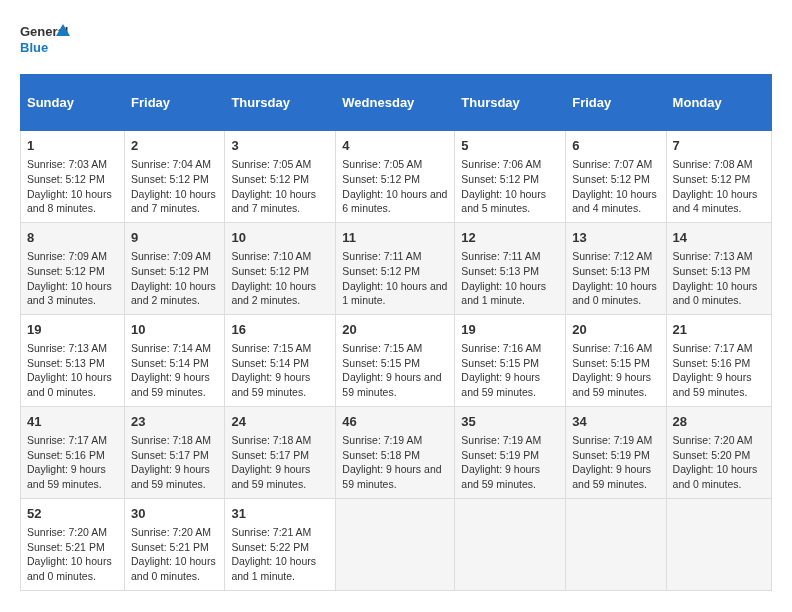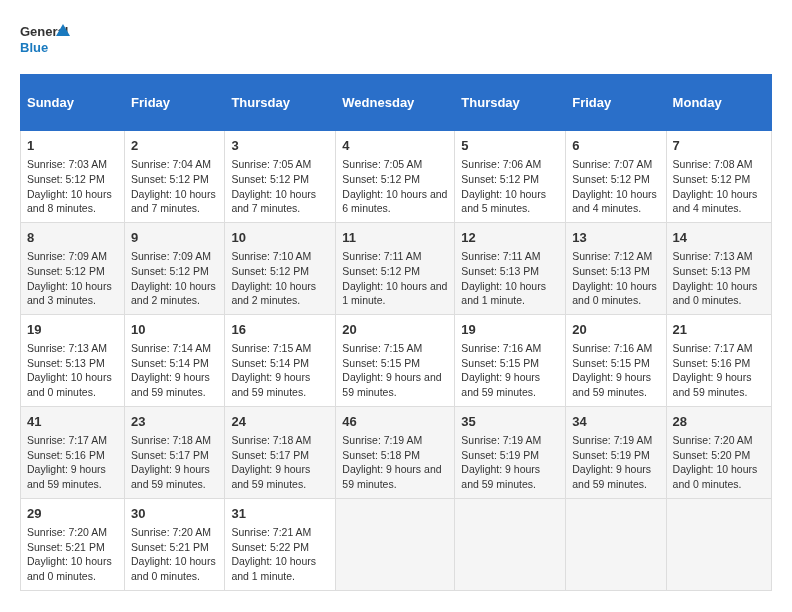--- a/index.html
+++ b/index.html
@@ -136,21 +136,21 @@
       <tr>
         <td><span class="day-num">41</span>Sunrise: 7:17 AM<br>Sunset: 5:16 PM<br>Daylight: 9 hours and 59 minutes.</td>
         <td><span class="day-num">23</span>Sunrise: 7:18 AM<br>Sunset: 5:17 PM<br>Daylight: 9 hours and 59 minutes.</td>
         <td><span class="day-num">24</span>Sunrise: 7:18 AM<br>Sunset: 5:17 PM<br>Daylight: 9 hours and 59 minutes.</td>
         <td><span class="day-num">46</span>Sunrise: 7:19 AM<br>Sunset: 5:18 PM<br>Daylight: 9 hours and 59 minutes.</td>
         <td><span class="day-num">35</span>Sunrise: 7:19 AM<br>Sunset: 5:19 PM<br>Daylight: 9 hours and 59 minutes.</td>
         <td><span class="day-num">34</span>Sunrise: 7:19 AM<br>Sunset: 5:19 PM<br>Daylight: 9 hours and 59 minutes.</td>
         <td><span class="day-num">28</span>Sunrise: 7:20 AM<br>Sunset: 5:20 PM<br>Daylight: 10 hours and 0 minutes.</td>
       </tr>
       <tr>
-        <td><span class="day-num">29</span>Sunrise: 7:20 AM<br>Sunset: 5:21 PM<br>Daylight: 10 hours and 0 minutes.</td>
+        <td><span class="day-num">52</span>Sunrise: 7:20 AM<br>Sunset: 5:21 PM<br>Daylight: 10 hours and 0 minutes.</td>
         <td><span class="day-num">30</span>Sunrise: 7:20 AM<br>Sunset: 5:21 PM<br>Daylight: 10 hours and 0 minutes.</td>
         <td><span class="day-num">31</span>Sunrise: 7:21 AM<br>Sunset: 5:22 PM<br>Daylight: 10 hours and 1 minute.</td>
         <td class="empty-cell"></td>
         <td class="empty-cell"></td>
         <td class="empty-cell"></td>
         <td class="empty-cell"></td>
       </tr>
     </tbody>
 </table>
 

